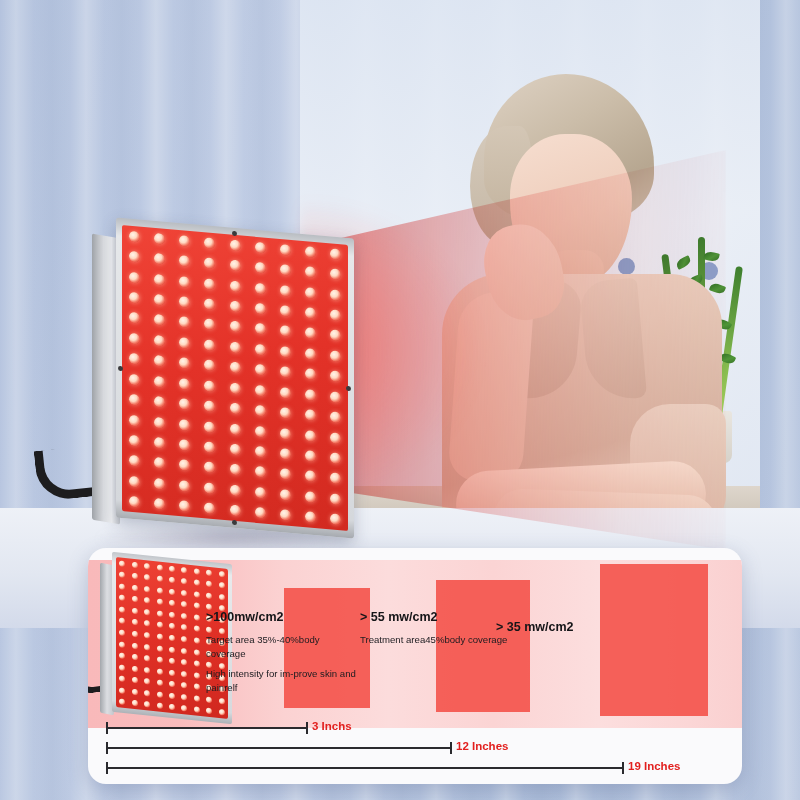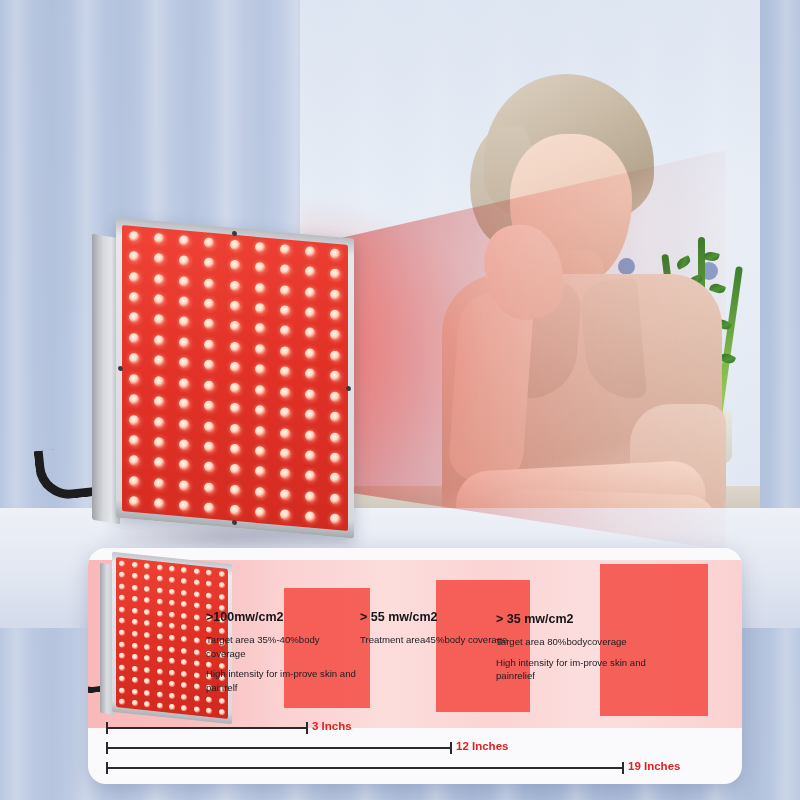--- a/index.html
+++ b/index.html
@@ -638,26 +638,22 @@
       </div>
     </div>
 
     <div class="col" style="left:272px;top:62px;width:150px;">
       <div class="hdr">&gt; 55 mw/cm2</div>
       <div class="body">
         <p>Treatment area45%body coverage</p>
       </div>
     </div>
 
-    <div class="col" style="left:408px;top:64px;width:176px;">
+    <div class="col" style="left:408px;top:72px;width:176px;">
       <div class="hdr">&gt; 35 mw/cm2</div>
-      <div class="body">
-        <p>Target area 80%bodycoverage</p>
-        <p>High intensity for im-prove skin and painrelief</p>
-      </div>
     </div>
 
     <div class="rules">
       <div class="rule" style="top:0px;">
         <div class="tick-l"></div>
         <div class="line" style="width:200px;"></div>
         <div class="tick-r" style="left:200px;"></div>
         <div class="lbl" style="left:206px;">3 Inchs</div>
       </div>
       <div class="rule" style="top:20px;">

